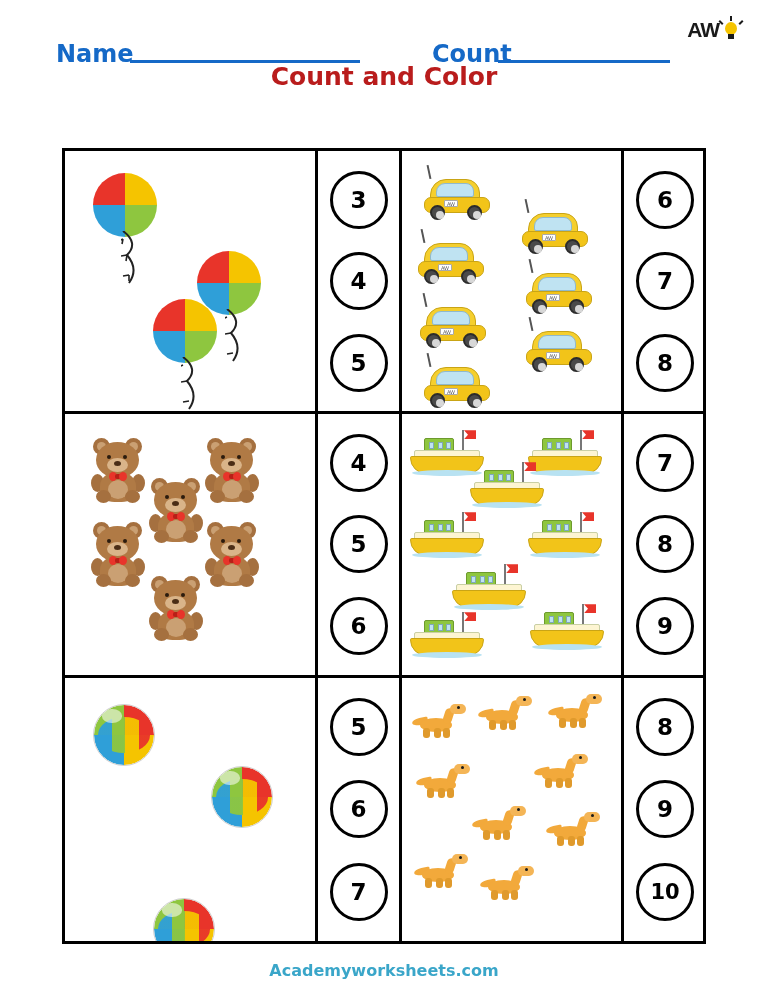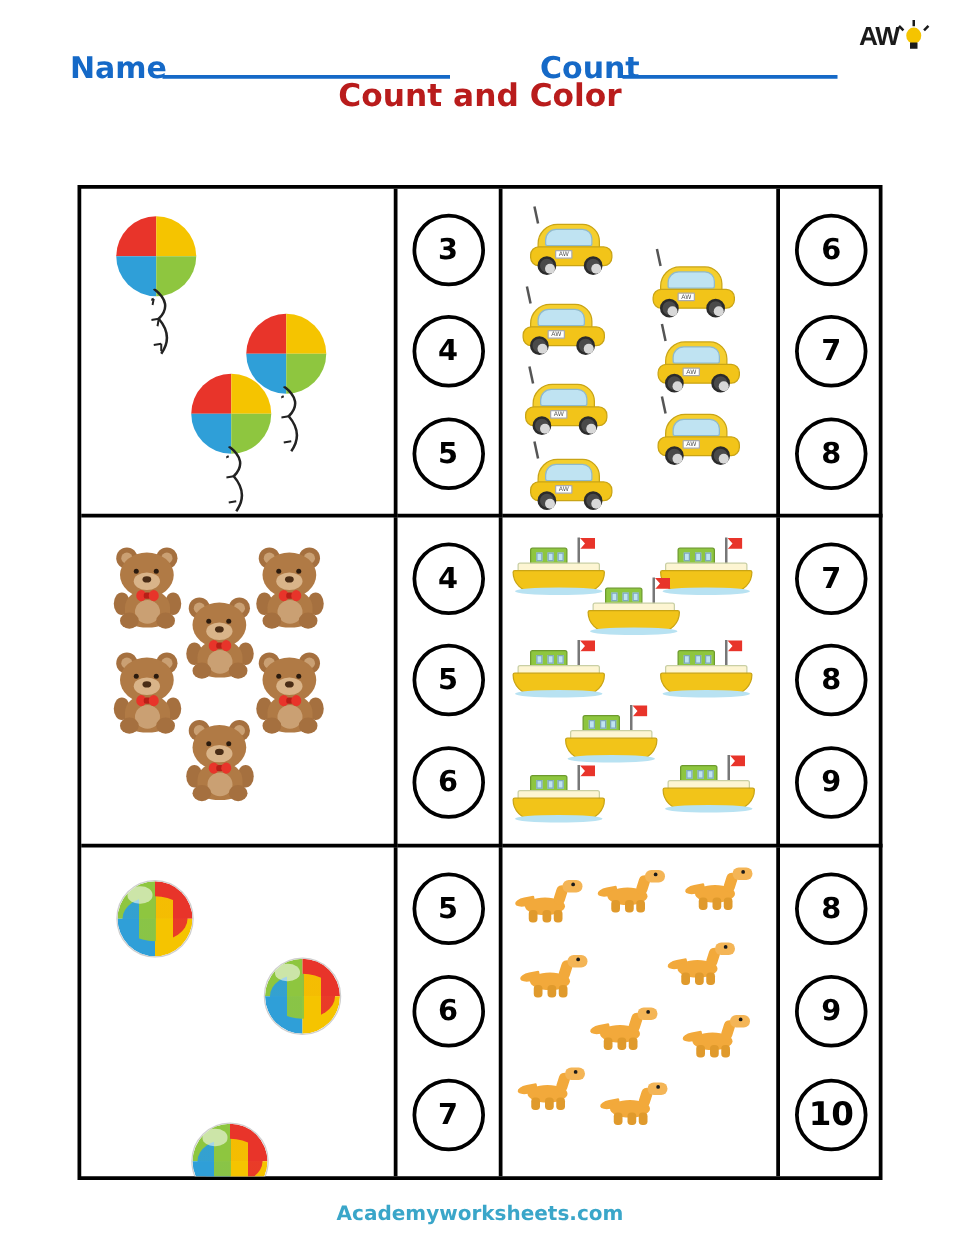--- a/index.html
+++ b/index.html
@@ -113,21 +113,21 @@
   }
   .circle {
     width: 58px; height: 58px;
     border: 3px solid #000;
     border-radius: 50%;
     display: flex; align-items: center; justify-content: center;
     font-size: 23px; font-weight: bold; color: #000;
     font-family: "DejaVu Sans", sans-serif;
     background: #fff;
   }
-  .circle.ten { font-size: 26px; }
+  .circle.ten { font-size: 21px; }
 
   .obj-area { position: relative; width: 100%; height: 100%; }
   .obj { position: absolute; }
 
   
   .kite { width: 64px; height: 118px; }
   .kite .body { position: absolute; width: 64px; height: 64px; }
   .kite .q {
     position: absolute; width: 32px; height: 32px;
   }

